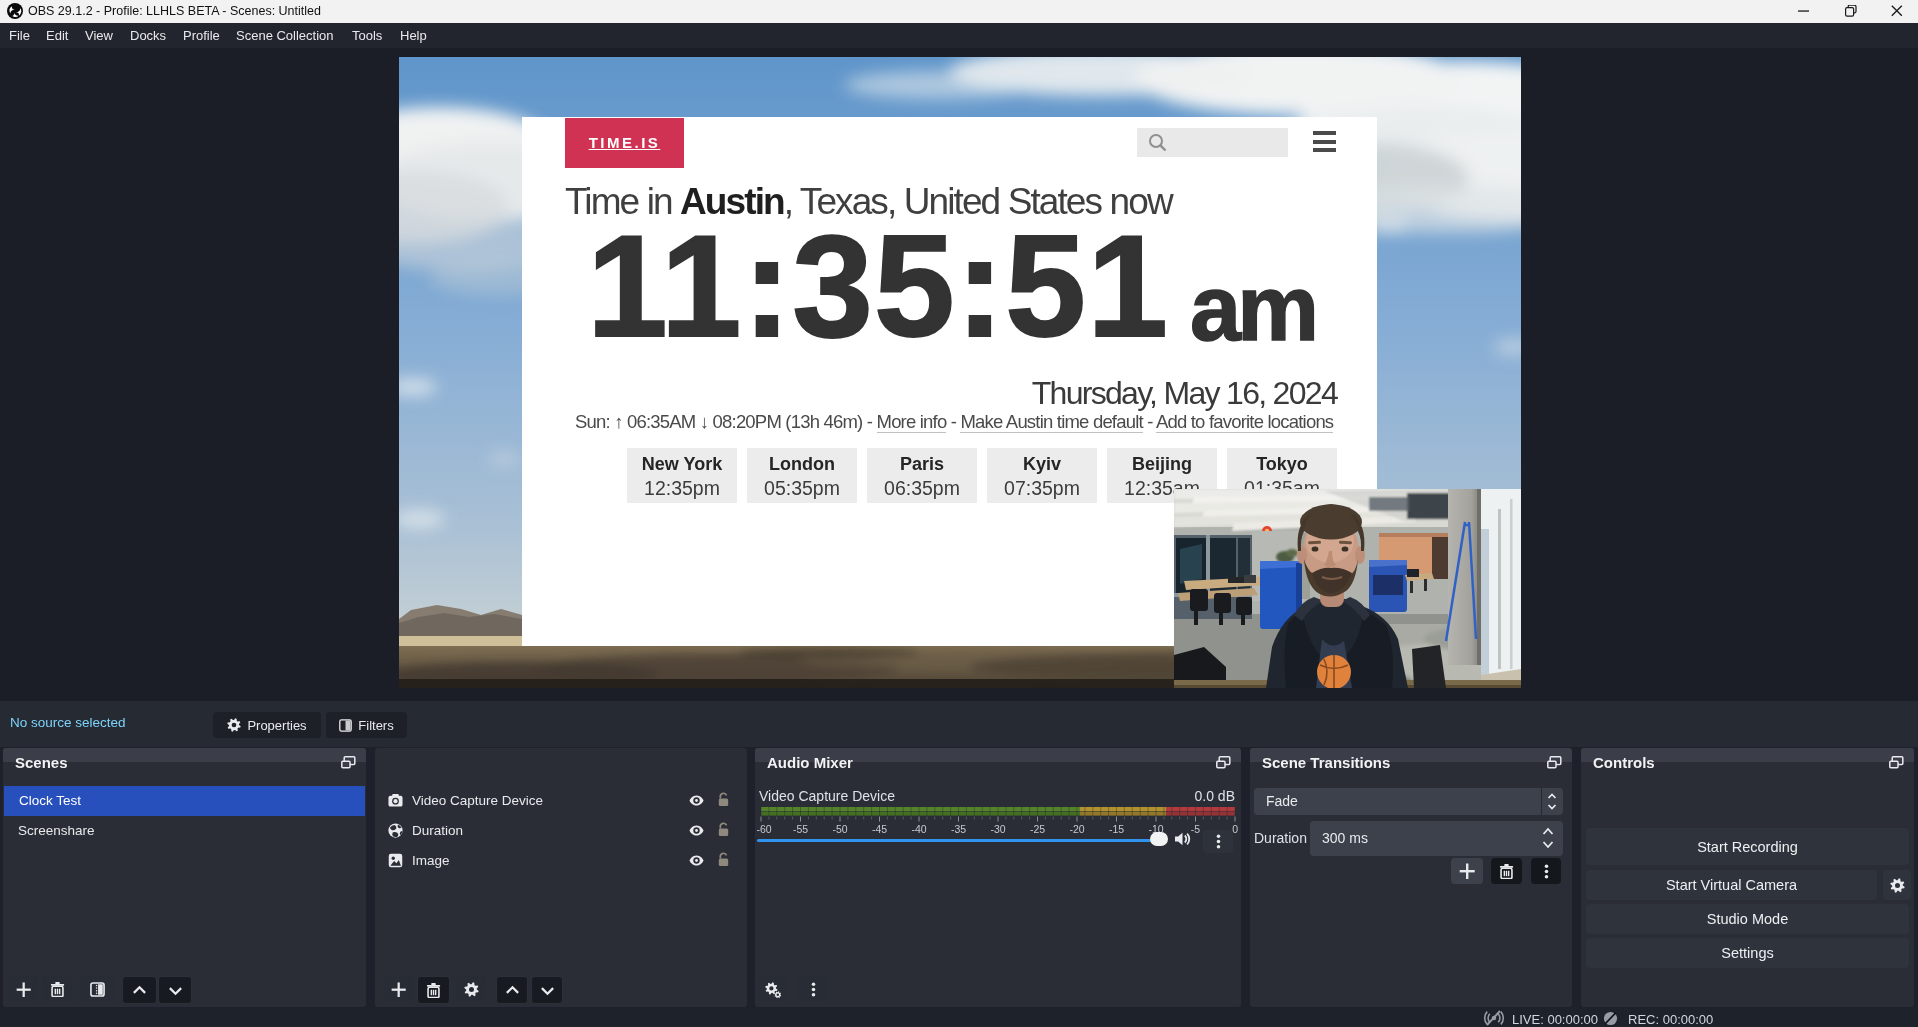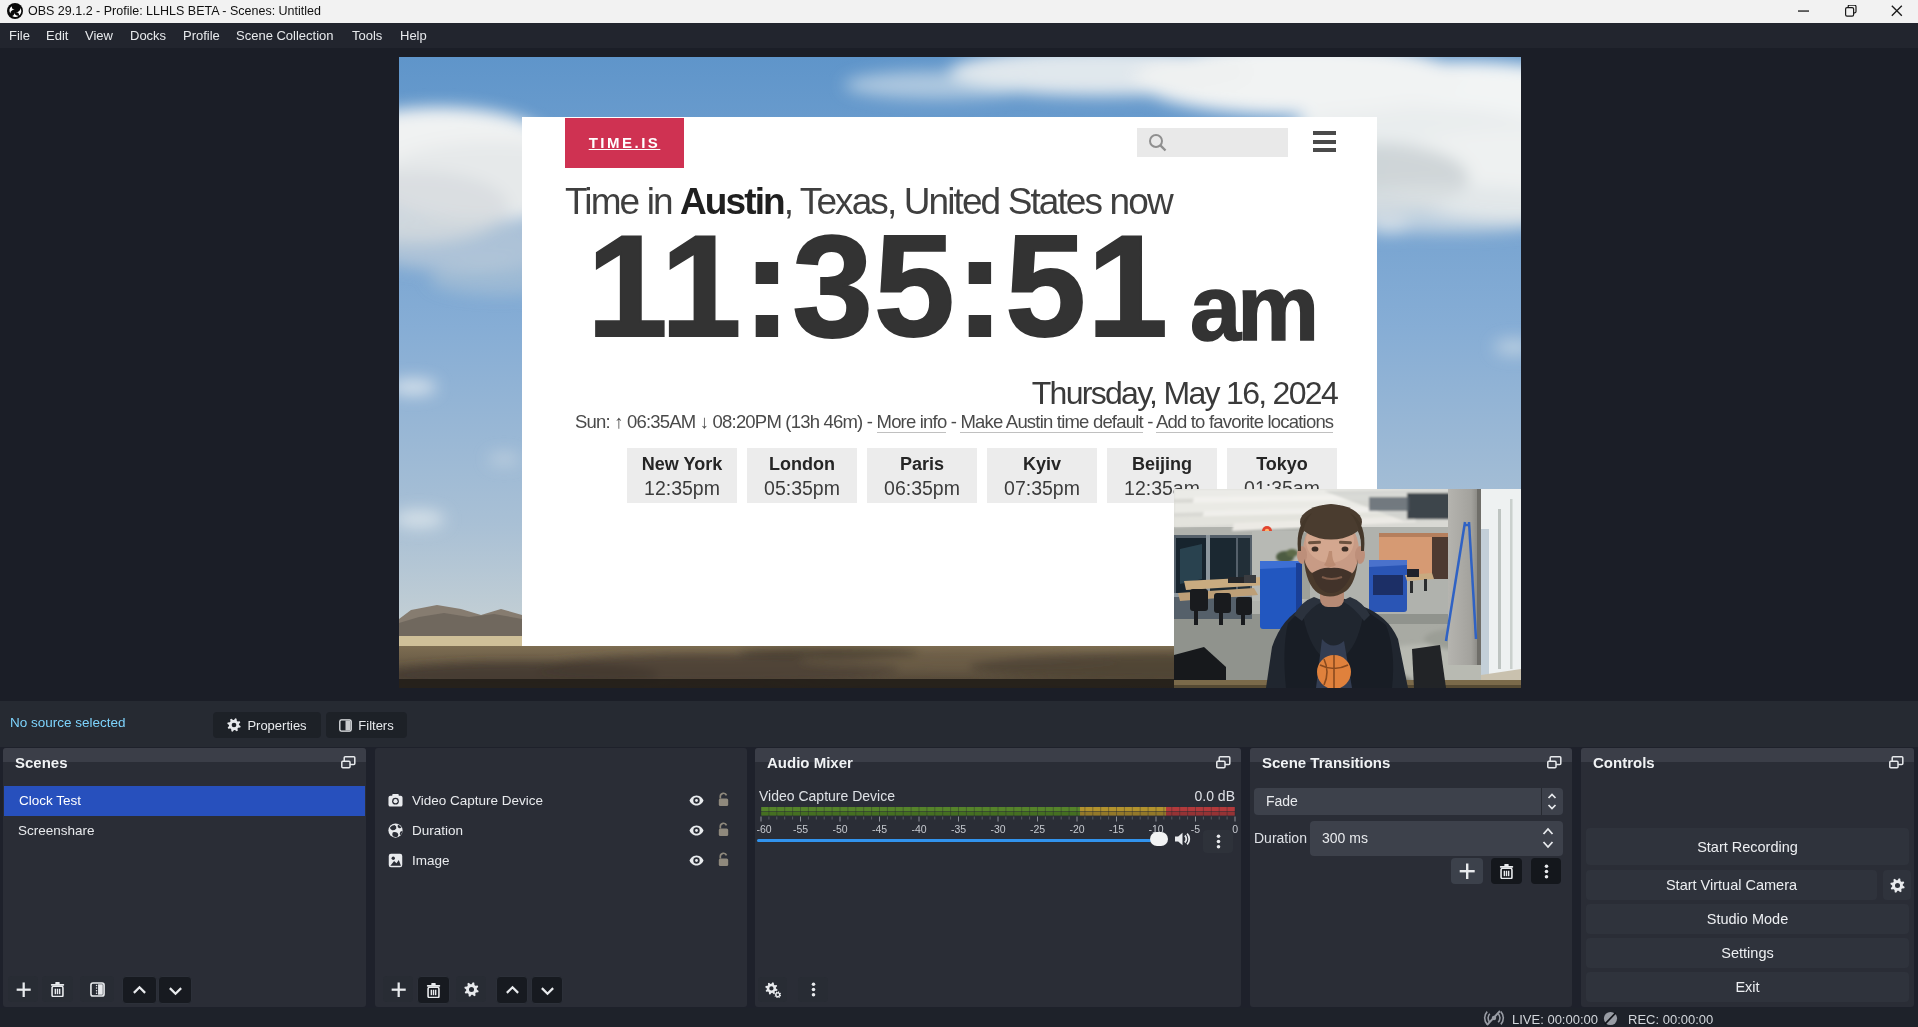--- a/index.html
+++ b/index.html
@@ -753,21 +753,20 @@
   </div>
   <div class="cbtn" style="left:1586px;top:870px;width:291px;height:30px;">Start Virtual Camera</div>
   <div class="cbtn" style="left:1586px;top:828px;width:323px;height:37px;">Start Recording</div>
   <div class="cbtn" style="left:1883px;top:870px;width:28px;height:30px;">
       <svg width="15" height="15" viewBox="0 0 16 16">
         <use href="#gearp" fill="#e8eaed"></use>
       </svg>
     </div>
   <div class="cbtn" style="left:1586px;top:904px;width:323px;height:30px;">Studio Mode</div>
   <div class="cbtn" style="left:1586px;top:938px;width:323px;height:30px;">Settings</div>
-  <div class="cbtn" style="left:1586px;top:972px;width:323px;height:30px;">Exit</div>
 
   <div class="abs" id="statusbar"></div>
   <svg class="abs" style="left:1483px;top:1010px;" width="22" height="16" viewBox="0 0 22 16">
       <use href="#bcastp"></use>
     </svg>
     <div class="abs it" style="left:1512px;top:1012px;font-size:13px;color:#d2d6db;">LIVE: 00:00:00</div>
   <svg class="abs" style="left:1603px;top:1011px;" width="15" height="15" viewBox="0 0 16 16">
       <use href="#recp"></use>
     </svg>
     <div class="abs it" style="left:1628px;top:1012px;font-size:13px;color:#d2d6db;">REC: 00:00:00</div>

